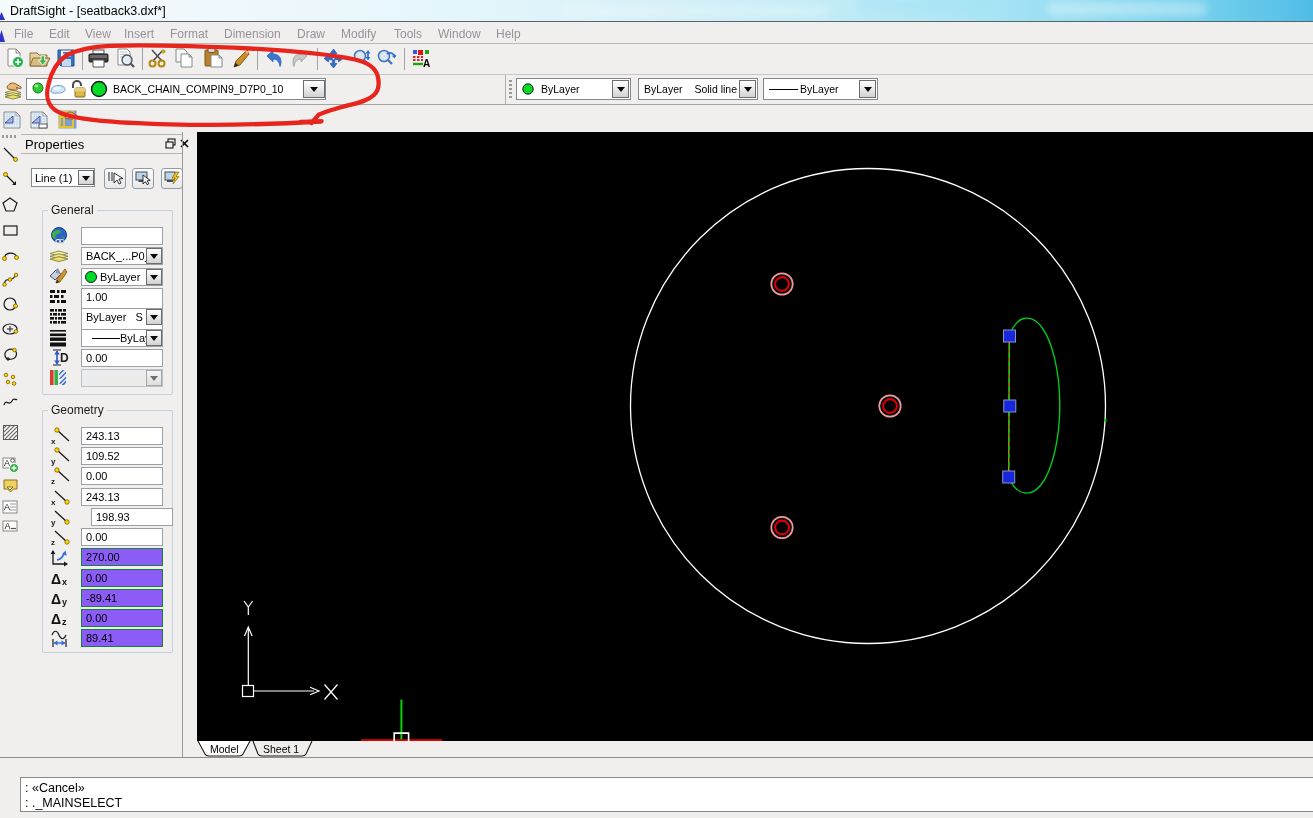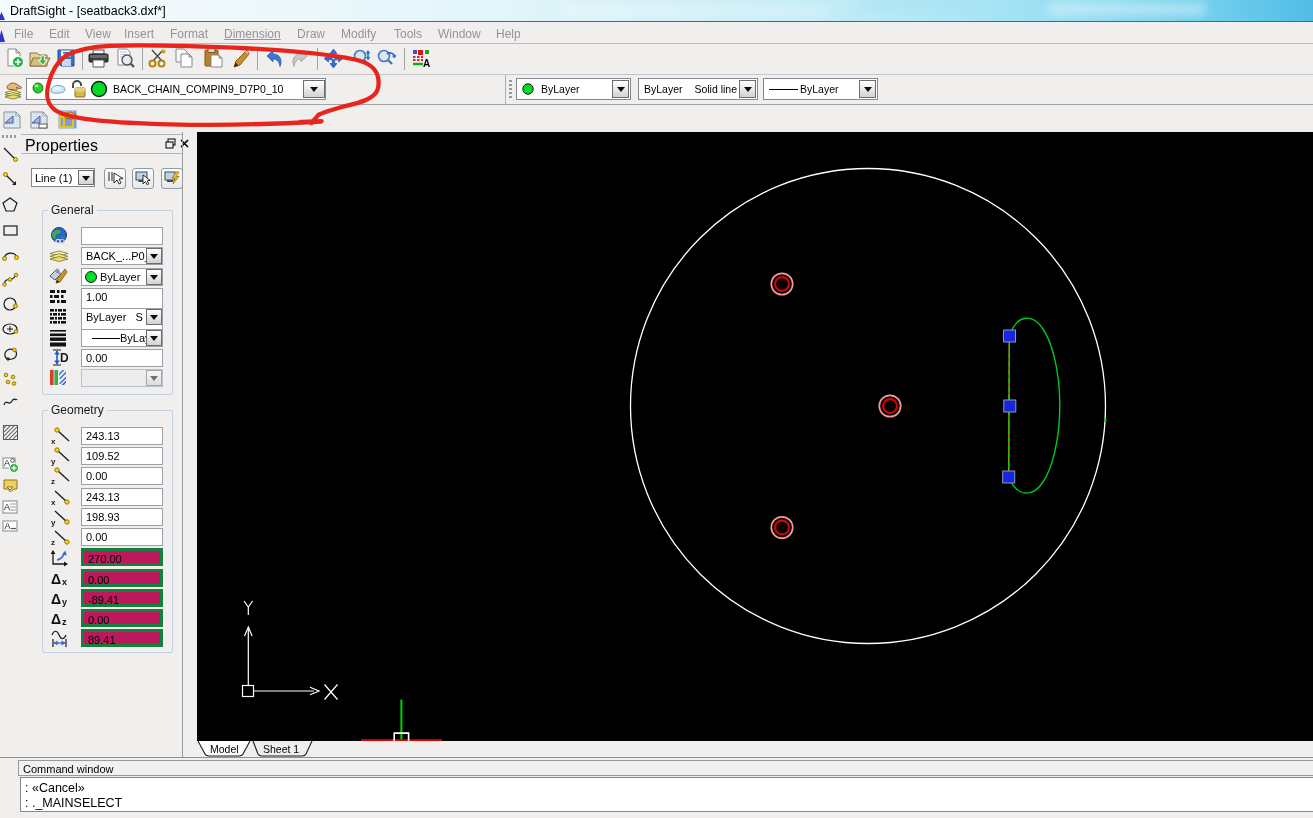--- a/index.html
+++ b/index.html
@@ -6,21 +6,21 @@
 body{width:1313px;height:818px;overflow:hidden;position:relative;
   font-family:"Liberation Sans", sans-serif; background:#f0efee;}
 .abs{position:absolute;}
 .combo{position:absolute;background:#fff;border:1px solid #82888f;box-sizing:border-box;}
 .ddbtn{position:absolute;box-sizing:border-box;border:1px solid #6d6d6d;
   background:linear-gradient(#ffffff,#ebebeb 45%,#d2d2d2);}
 .ddbtn:before{content:"";position:absolute;left:50%;top:50%;margin:-2px 0 0 -4px;
   width:0;height:0;border:4px solid transparent;border-top:5px solid #0a0a0a;}
 .fld{position:absolute;background:#fff;border:1px solid #9aa0a6;box-sizing:border-box;
   font-size:11px;color:#000;padding:2px 0 0 4px;}
-.fldb{position:absolute;background:#be185d;border:3px solid #15803d;box-sizing:border-box;
+.fldb{position:absolute;background:#8b5cf6;border:1px solid #15803d;box-sizing:border-box;
   font-size:11px;color:#000;padding:2px 16px 0 4px;}
 .sep1{position:absolute;width:1px;background:#a3a3a3;top:49px;height:22px;}
 .gbox{position:absolute;border:1px solid #c3d1df;border-radius:2px;box-sizing:border-box;}
 .glab{position:absolute;background:#f0efee;font-size:12px;color:#1a1a1a;padding:0 3px;}
 .mitem{position:absolute;top:27px;font-size:12px;color:#97919a;}
 </style>
 </head>
 <body>
 
 <div class="abs" id="titlebar" style="left:0;top:0;width:1313px;height:22px;
@@ -40,21 +40,21 @@
 
 <div class="abs" id="menubar" style="left:0;top:22px;width:1313px;height:21px;background:#f0efee;border-bottom:1px solid #b9b9b9;">
   <svg class="abs" style="left:0;top:8px" width="6" height="12">
       <polygon points="-2,12 5,12 1.5,0" fill="#2d32c8"></polygon>
     </svg>
   <span class="mitem" style="left:14px;top:5px;">File</span>
   <span class="mitem" style="left:49px;top:5px;">Edit</span>
   <span class="mitem" style="left:85px;top:5px;">View</span>
   <span class="mitem" style="left:124px;top:5px;">Insert</span>
   <span class="mitem" style="left:170px;top:5px;">Format</span>
-  <span class="mitem" style="left:224px;top:5px;text-decoration:underline;">Dimension</span>
+  <span class="mitem" style="left:224px;top:5px;">Dimension</span>
   <span class="mitem" style="left:297px;top:5px;">Draw</span>
   <span class="mitem" style="left:341px;top:5px;">Modify</span>
   <span class="mitem" style="left:394px;top:5px;">Tools</span>
   <span class="mitem" style="left:438px;top:5px;">Window</span>
   <span class="mitem" style="left:496px;top:5px;">Help</span>
 </div>
 
 <div class="abs" id="toolbar1" style="left:0;top:44px;width:1313px;height:30px;background:#f0efee;border-bottom:1px solid #c6c6c6;">
   <div class="sep1" style="left:82px;top:4px;height:22px;"></div>
   <div class="sep1" style="left:142px;top:4px;height:22px;"></div>
@@ -307,21 +307,21 @@
   </svg>
   <svg class="abs" style="left:2px;top:386px" width="17" height="17">
     <rect x="1" y="3" width="14" height="10" fill="#fff" stroke="#888"></rect>
     <text x="2.5" y="11" font-size="9" fill="#1a1a1a" font-family="Liberation Sans">A</text>
     <path d="M9 10.5 h5" stroke="#555" stroke-width="1.2"></path>
   </svg>
 </div>
 
 <div class="abs" id="props" style="left:21px;top:132px;width:176px;height:629px;background:#f0efee;">
   <div class="abs" style="left:0px;top:2px;width:161px;height:18px;border:1px solid #b5b5b5;border-left:none;background:#f0efee;">
-    <span class="abs" style="left:4px;top:2px;font-size:16px;color:#000;">Properties</span>
+    <span class="abs" style="left:4px;top:2px;font-size:13px;color:#000;">Properties</span>
     <svg class="abs" style="left:144px;top:3px" width="12" height="12">
       <rect x="3" y="1" width="7" height="6" fill="none" stroke="#000"></rect>
       <rect x="1" y="4" width="7" height="6" fill="#f0efee" stroke="#000"></rect>
     </svg>
     <svg class="abs" style="left:158px;top:3px" width="12" height="12">
       <path d="M2 2 L9 9 M9 2 L2 9" stroke="#000" stroke-width="1.6"></path>
     </svg>
   </div>
 
   <div class="combo" style="left:10px;top:36px;width:64px;height:19px;"></div>
@@ -490,21 +490,21 @@
   <svg class="abs" style="left:29px;top:497px" width="24" height="19">
     <path d="M2 6 c2 -5 5 -5 7 0 c2 5 5 5 7 0" fill="none" stroke="#1a1a1a" stroke-width="1.2"></path>
     <path d="M3 10 v8 M16 10 v8" stroke="#1a1a1a" stroke-width="1.2"></path>
     <path d="M4 14 h11" stroke="#3a6cd8" stroke-width="1.4"></path>
     <path d="M3.5 14 l4 -2.4 v4.8 z M15.5 14 l-4 -2.4 v4.8 z" fill="#3a6cd8"></path>
   </svg>
   <div class="fld" style="left:60px;top:295px;width:82px;height:18px;">243.13</div>
   <div class="fld" style="left:60px;top:315px;width:82px;height:18px;">109.52</div>
   <div class="fld" style="left:60px;top:335px;width:82px;height:18px;">0.00</div>
   <div class="fld" style="left:60px;top:356px;width:82px;height:18px;">243.13</div>
-  <div class="fld" style="left:60px;top:376px;width:82px;height:18px;">198.93</div>
+  <div class="fld" style="left:70px;top:376px;width:82px;height:18px;">198.93</div>
   <div class="fld" style="left:60px;top:396px;width:82px;height:18px;">0.00</div>
   <div class="fldb" style="left:60px;top:416px;width:82px;height:18px;">270.00</div>
   <div class="fldb" style="left:60px;top:437px;width:82px;height:18px;">0.00</div>
   <div class="fldb" style="left:60px;top:457px;width:82px;height:18px;">-89.41</div>
   <div class="fldb" style="left:60px;top:477px;width:82px;height:18px;">0.00</div>
   <div class="fldb" style="left:60px;top:497px;width:82px;height:18px;">89.41</div>
 
   <div class="abs" style="left:161px;top:0;width:1px;height:629px;background:#9a9a9a;"></div>
 </div>
 
@@ -553,23 +553,20 @@
   <svg width="200" height="16" style="position:absolute;left:0;top:0;">
     <path d="M 1 0 L 8 13 Q 9 15 12 15 L 42 15 Q 45 15 46 13 L 53 0" fill="#ffffff" stroke="#1a1a1a" stroke-width="1.1"></path>
     <path d="M 56 0 L 61 13 Q 62 15 65 15 L 105 15 Q 108 15 109 13 L 115 0" fill="#efeeec" stroke="#1a1a1a" stroke-width="1.1"></path>
   </svg>
   <span class="abs" style="left:13px;top:2px;font-size:10.5px;color:#000;">Model</span>
   <span class="abs" style="left:66px;top:2px;font-size:10.5px;color:#000;">Sheet 1</span>
 </div>
 <div class="abs" style="left:0;top:757px;width:1313px;height:1px;background:#8f8f8f;"></div>
 
 <div class="abs" id="cmdwin" style="left:0;top:758px;width:1313px;height:60px;background:#f0efee;">
-  <div class="abs" style="left:18px;top:1.5px;width:1295px;height:16px;border:1px solid #9a9a9a;border-right:none;box-sizing:border-box;background:#f2f1f0;">
-    <span class="abs" style="left:4px;top:2px;font-size:11px;color:#000;">Command window</span>
-  </div>
   <div class="abs" style="left:20px;top:19px;width:1293px;height:35px;background:#fff;border:1px solid #888;border-right:none;box-sizing:border-box;">
     <div class="abs" style="left:4px;top:3px;font-size:12.5px;color:#000;">: «Cancel»</div>
     <div class="abs" style="left:4px;top:17.5px;font-size:12.5px;color:#000;">: ._MAINSELECT</div>
   </div>
 </div>
 
 <svg class="abs" style="left:0;top:0;z-index:50;pointer-events:none;" width="1313" height="818">
   <path d="M 321 121.5 C 280 123.8 220 125.6 170 124.3 C 120 122.8 70 120.5 55 110 C 45 102.5 46.5 92 48.5 84 C 50.5 75 56 63 66 55.5 C 78 49.3 92 46.5 110 45.8 C 150 44.6 200 46.2 250 48.5 C 290 50.6 332 55 355 59.5 C 368 62.5 375.6 68 377.7 76 C 379.6 84 378.8 90.5 374 95 C 366 102.5 352 103.8 340 107.5 C 330 110.6 324.5 112 318.5 114.8 L 311.5 123" fill="none" stroke="#e8251d" stroke-width="4.3" stroke-linecap="round" stroke-linejoin="round"></path>
   <path d="M 300.5 121.5 L 322 121" fill="none" stroke="#e8251d" stroke-width="3.6" stroke-linecap="round"></path>
 </svg>

